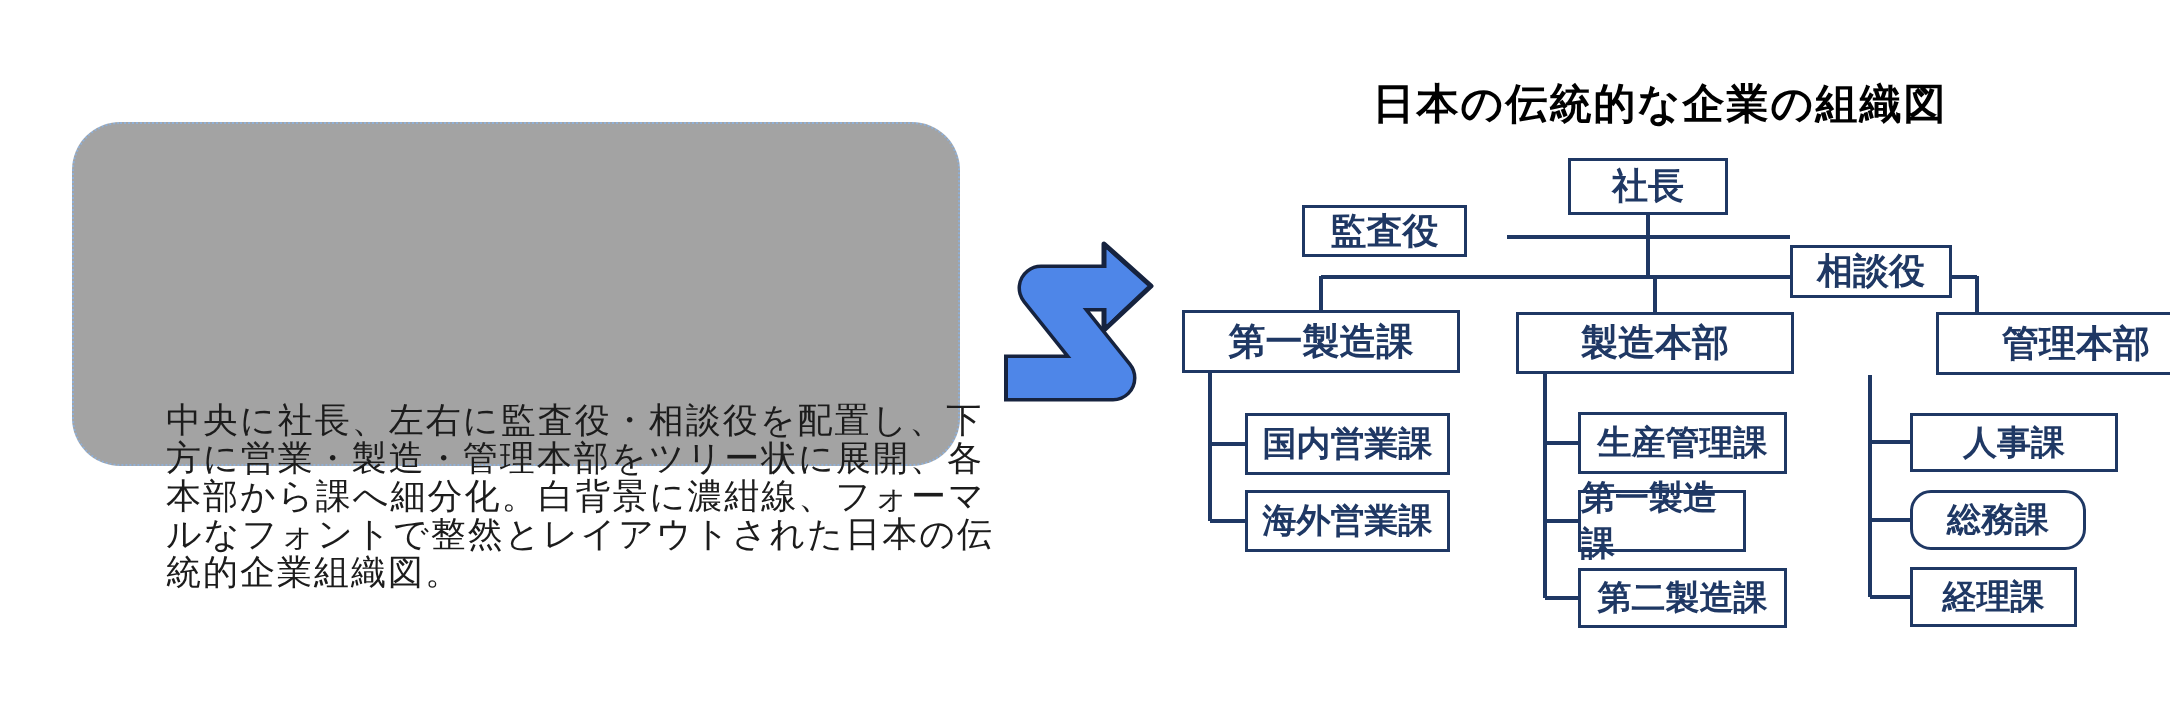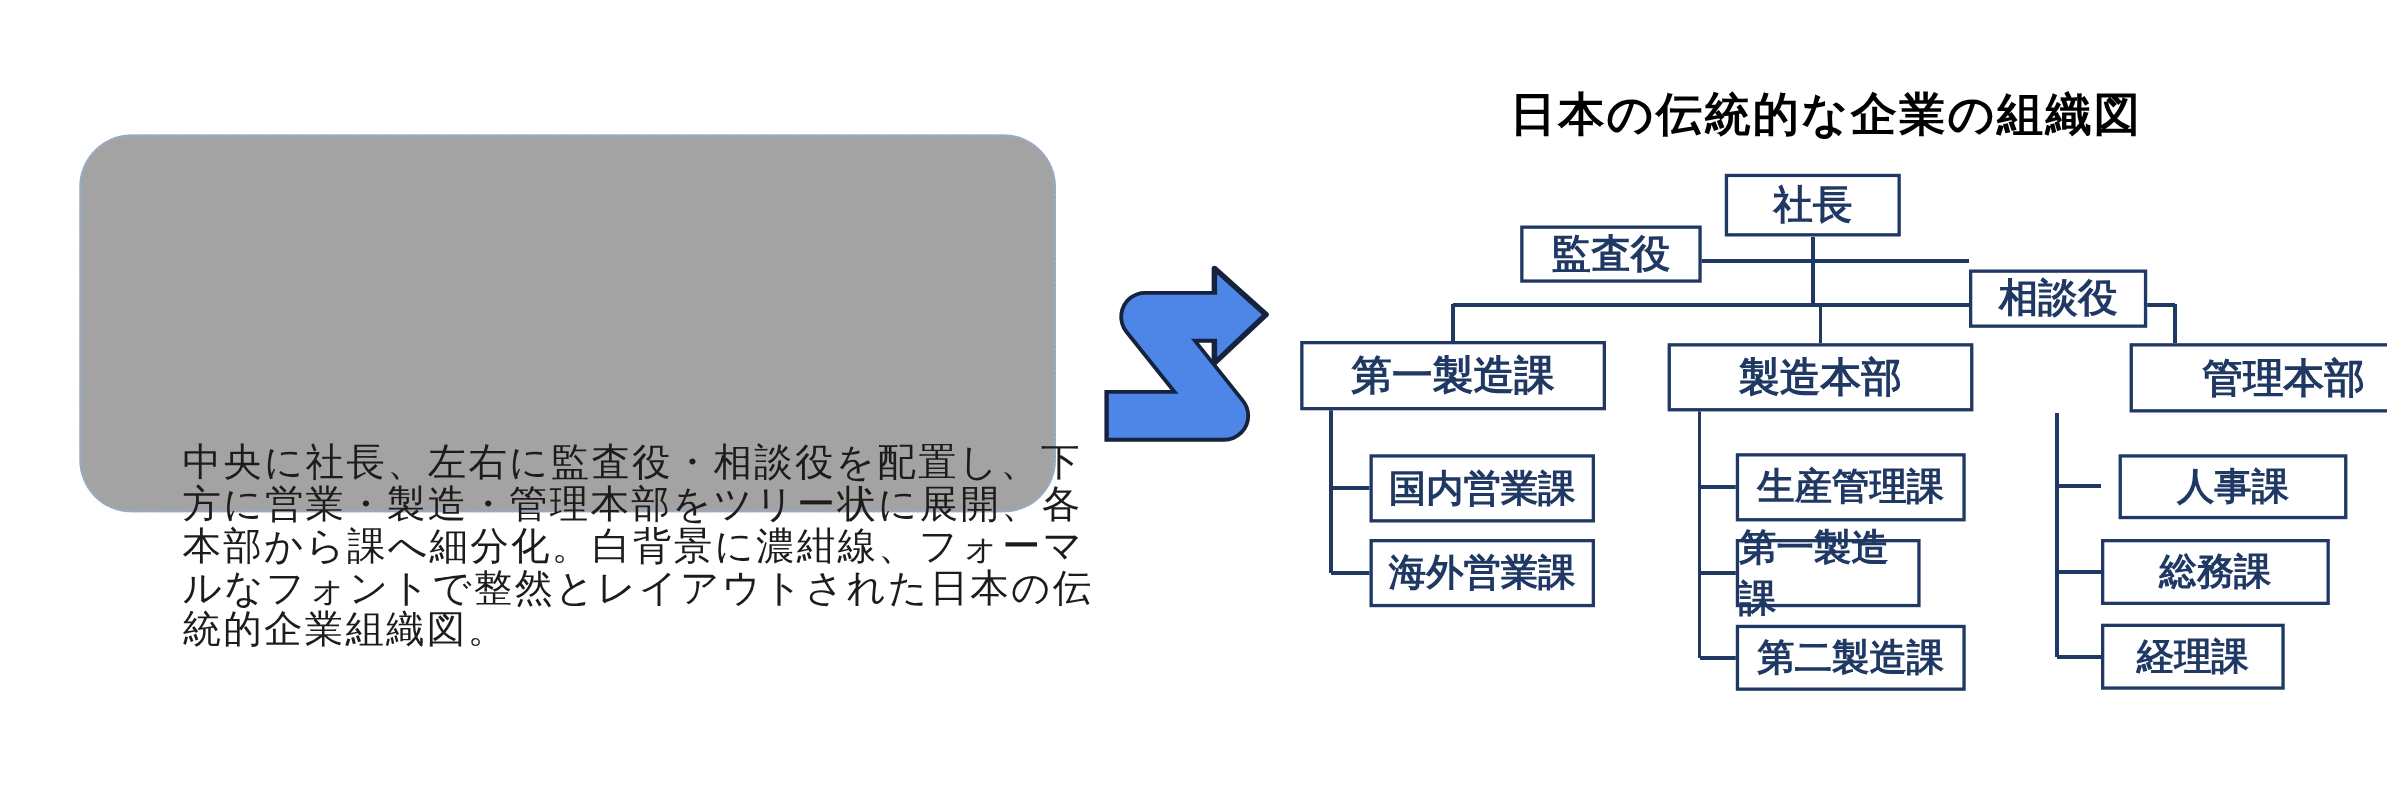--- a/index.html
+++ b/index.html
@@ -33,34 +33,34 @@
     position:absolute;box-sizing:border-box;
     border:3px solid #1f3864;background:#ffffff;
     display:flex;align-items:center;justify-content:center;
     color:#1f3864;font-weight:700;
   }
   .lvl1{font-size:36px;}
   .lvl2{font-size:37px;}
   .lvl3{font-size:34px;}
 
   .n-president{left:1568px;top:158px;width:160px;height:57px;}
-  .n-auditor  {left:1382px;top:205px;width:165px;height:52px;}
+  .n-auditor  {left:1302px;top:205px;width:165px;height:52px;}
   .n-advisor  {left:1790px;top:205px;width:162px;height:53px;margin-top:40px;}
 
   .n-div1{left:1182px;top:310px;width:278px;height:63px;}
   .n-div2{left:1516px;top:312px;width:278px;height:62px;}
   .n-div3{left:1936px;top:312px;width:280px;height:63px;text-align:right;}
 
   .n-c1a{left:1245px;top:413px;width:205px;height:62px;}
   .n-c1b{left:1245px;top:490px;width:205px;height:62px;}
   .n-c2a{left:1578px;top:412px;width:209px;height:62px;}
   .n-c2b{left:1578px;top:490px;width:168px;height:62px;}
   .n-c2c{left:1578px;top:568px;width:209px;height:60px;}
-  .n-c3a{left:1910px;top:413px;width:208px;height:59px;margin-left:16px;}
-  .n-c3b{left:1910px;top:490px;width:208px;height:60px;}
+  .n-c3a{left:1910px;top:413px;width:208px;height:59px;}
+  .n-c3b{left:1910px;top:490px;width:176px;height:60px;border-radius:21px;}
   .n-c3c{left:1910px;top:567px;width:167px;height:60px;}
 </style>
 </head>
 <body>
 
 <div class="desc-panel">
   <p class="desc-text">中央に社長、左右に監査役・相談役を配置し、下方に営業・製造・管理本部をツリー状に展開、各本部から課へ細分化。白背景に濃紺線、フォーマルなフォントで整然とレイアウトされた日本の伝統的企業組織図。</p>
 </div>
 
 <svg class="arrow-svg" width="2170" height="718" viewBox="0 0 2170 718">

